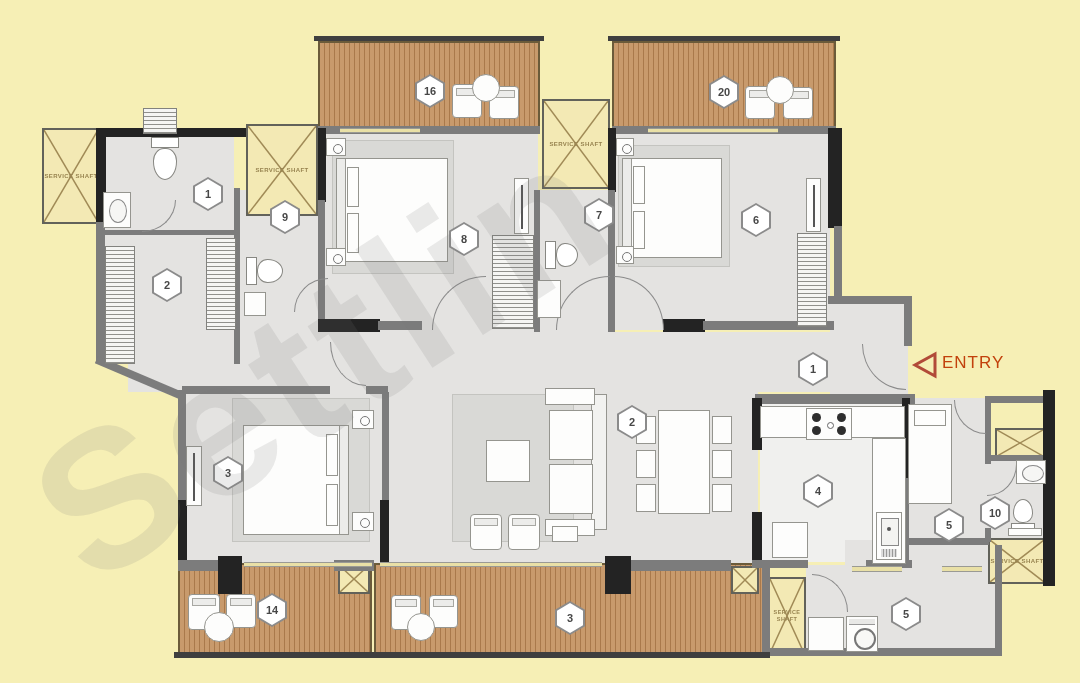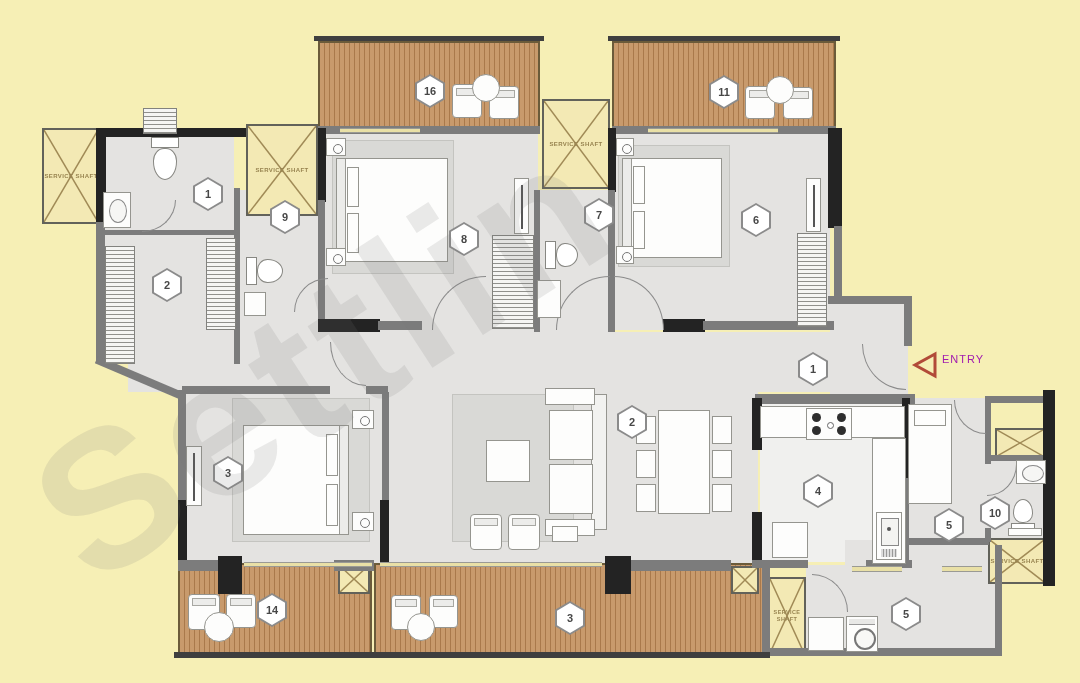--- a/index.html
+++ b/index.html
@@ -22,21 +22,21 @@
   .furn{position:absolute;background:#fdfdfc;border:1px solid #95958f;box-sizing:border-box}
   .rug{position:absolute;background:#d9d9d6;border:1px solid #c4c4c0}
   .hatch{position:absolute;background:repeating-linear-gradient(180deg,#f5f5f3 0 3px,#90908c 3px 4px);border:1px solid #82827e;box-sizing:border-box}
   .round{border-radius:50%}
   .wc{position:absolute}
   .wc .tank{position:absolute;top:0;left:3px;right:3px;height:9px;background:#fff;border:1px solid #878782}
   .wc .bowl{position:absolute;top:11px;left:5px;right:5px;bottom:1px;background:#fff;border:1px solid #878782;border-radius:46% 46% 50% 50%/40% 40% 58% 58%}
   .burner{position:absolute;width:9px;height:9px;border-radius:50%;background:#2e2e2e}
   .sill{position:absolute;background:#e9e0a6;border-top:1px solid #9a9a94;border-bottom:1px solid #9a9a94;box-sizing:border-box}
   #watermark{position:absolute;left:55px;top:420px;transform:rotate(-33deg);transform-origin:0 50%;font-size:195px;font-weight:bold;color:rgba(120,120,120,.15);letter-spacing:6px;white-space:nowrap;z-index:45;pointer-events:none}
-  #entry{position:absolute;left:942px;top:353px;font-size:11px;color:#a21caf;letter-spacing:1px;z-index:30}
+  #entry{position:absolute;left:942px;top:353px;font-size:17px;color:#c2410c;letter-spacing:1px;z-index:30}
   .chairline{position:absolute;left:3px;right:3px;top:3px;height:6px;background:#ececea;border:1px solid #a7a7a2}
 </style>
 </head>
 <body>
 
 <div id="plan">
 
   <i class="floor" style="left:104px;top:136px;width:130px;height:98px"></i>
   <i class="floor" style="left:104px;top:233px;width:134px;height:131px"></i>
   <i class="floor" style="left:240px;top:190px;width:90px;height:142px"></i>
@@ -402,21 +402,21 @@
   <div class="hex" style="left:980px;top:496px">
       <i class="ho"></i>
       <span class="hi">10</span>
     </div>
   <div class="hex" style="left:257px;top:593px">
       <i class="ho"></i>
       <span class="hi">14</span>
     </div>
   <div class="hex" style="left:709px;top:75px">
       <i class="ho"></i>
-      <span class="hi">11</span>
+      <span class="hi">20</span>
     </div>
   <div class="hex" style="left:415px;top:74px">
       <i class="ho"></i>
       <span class="hi">16</span>
     </div>
   <div class="hex" style="left:152px;top:268px">
       <i class="ho"></i>
       <span class="hi">2</span>
     </div>
 

